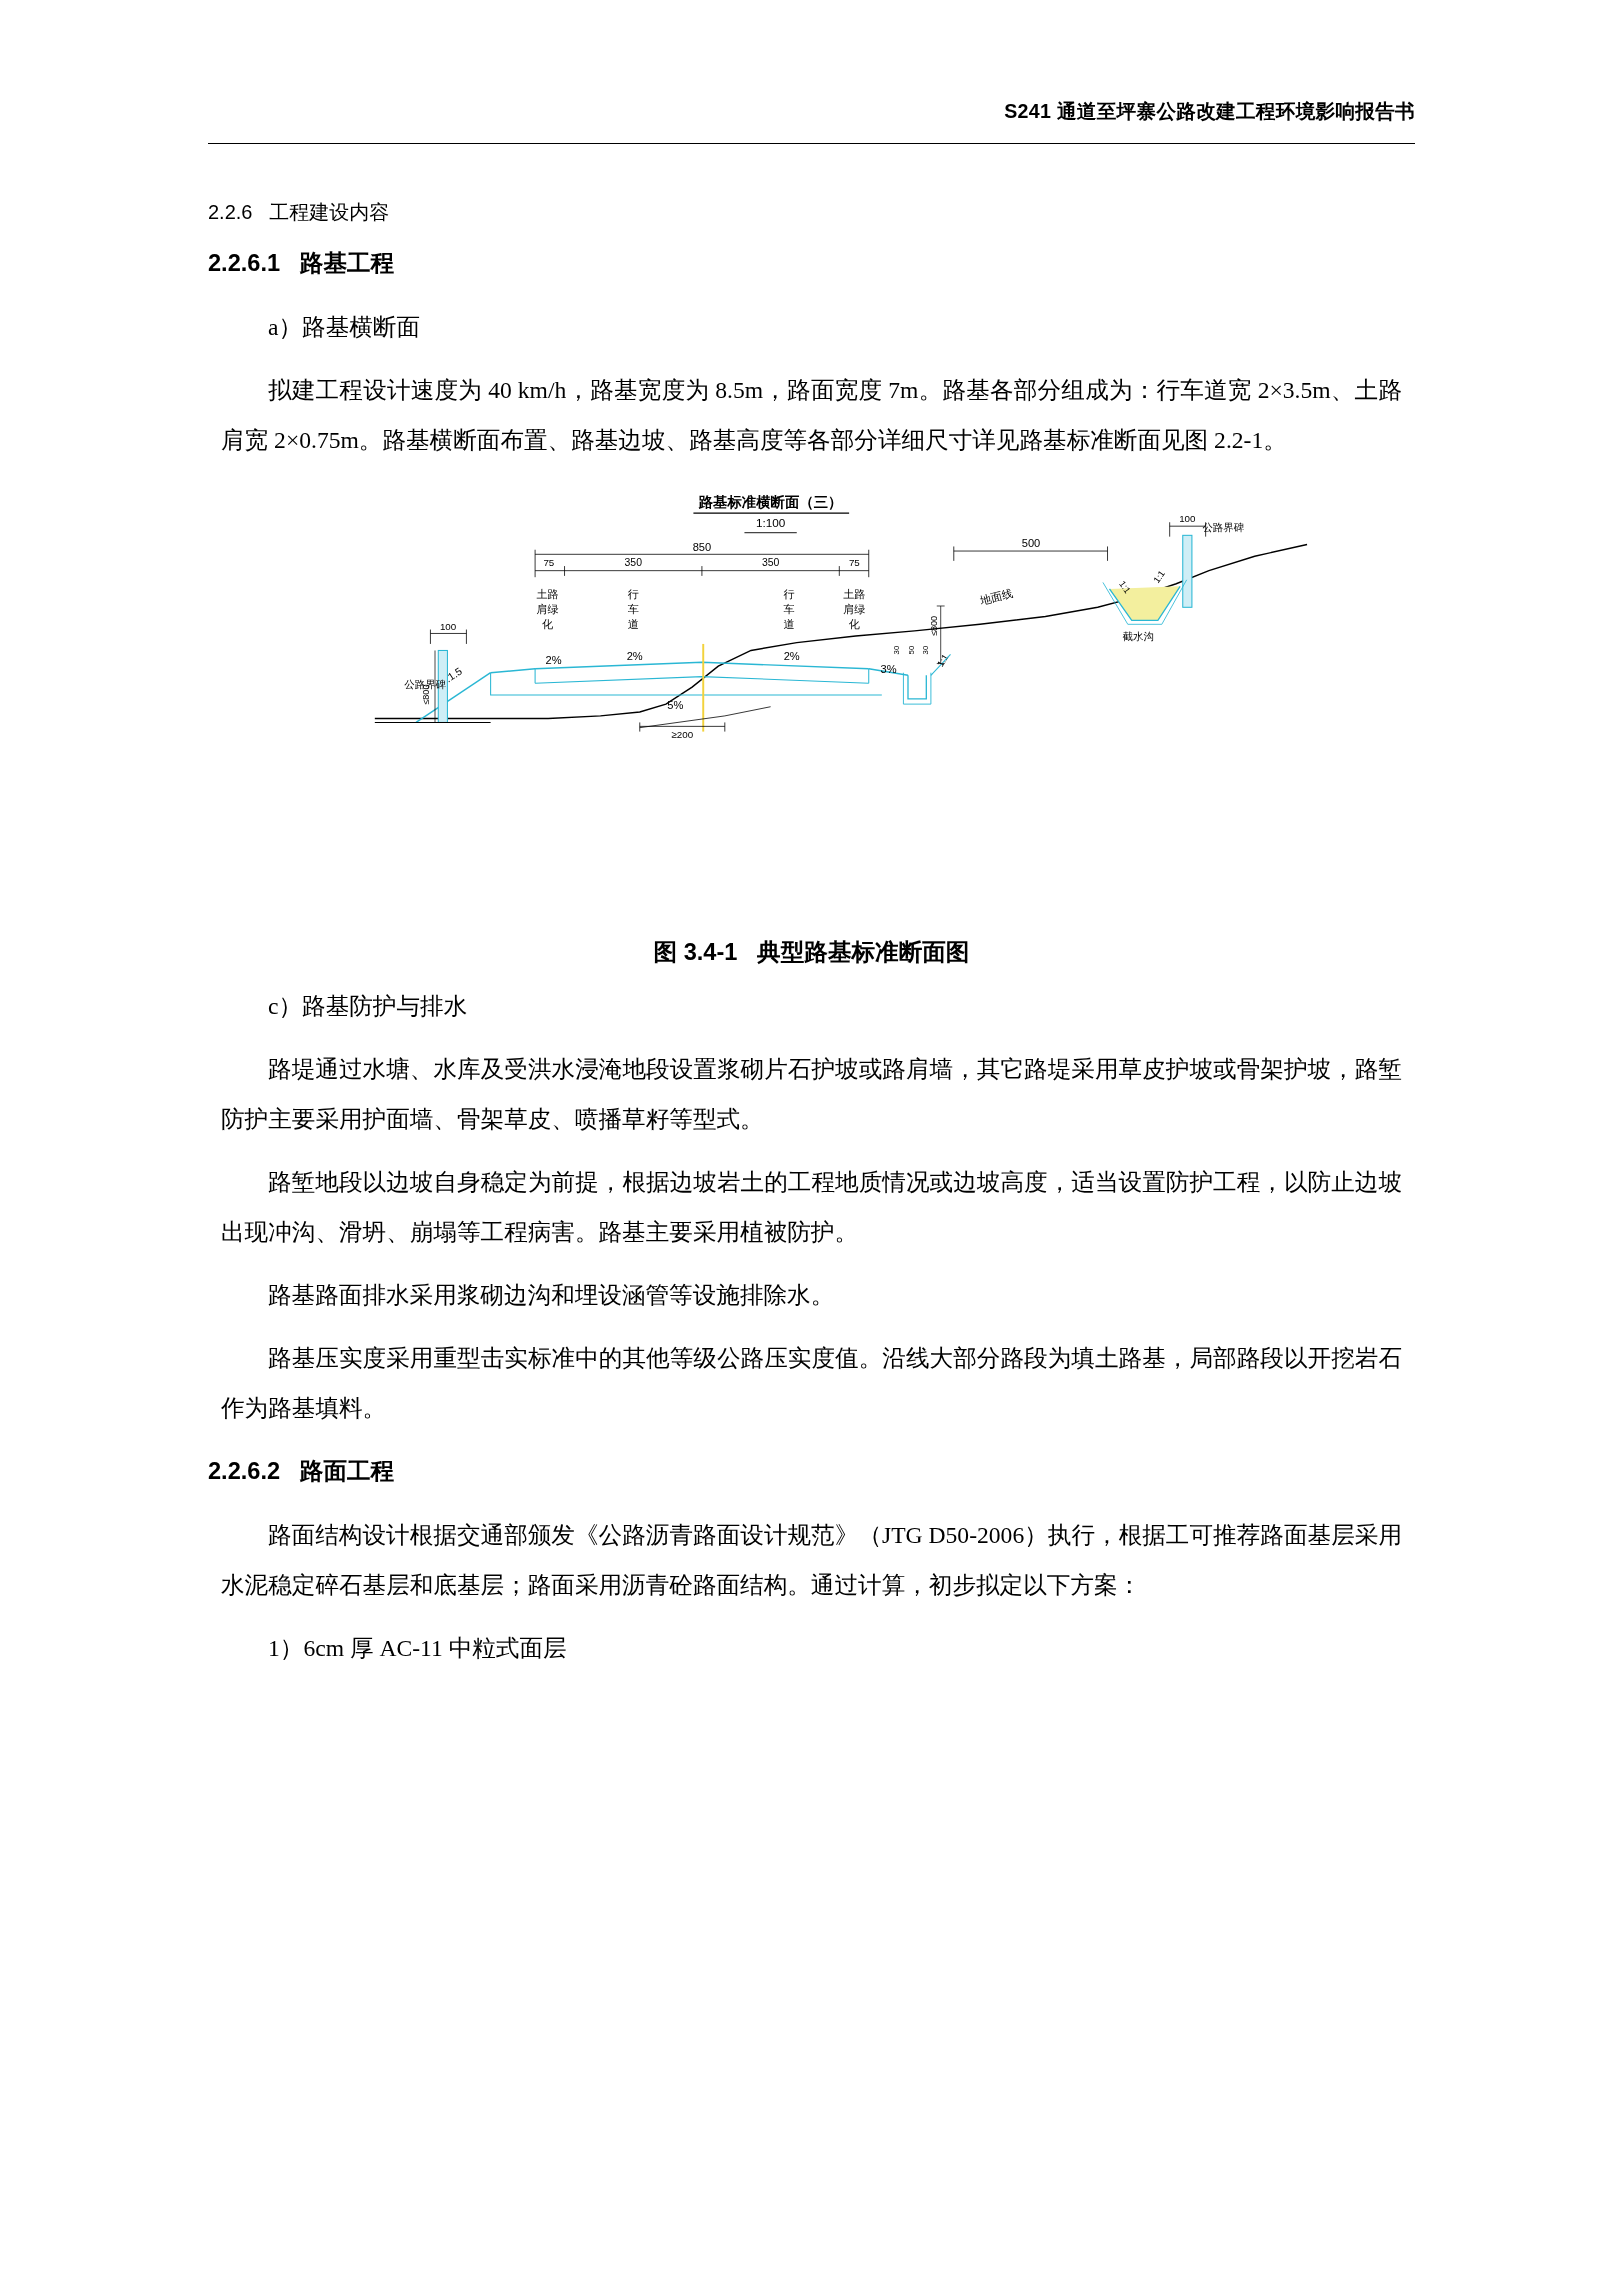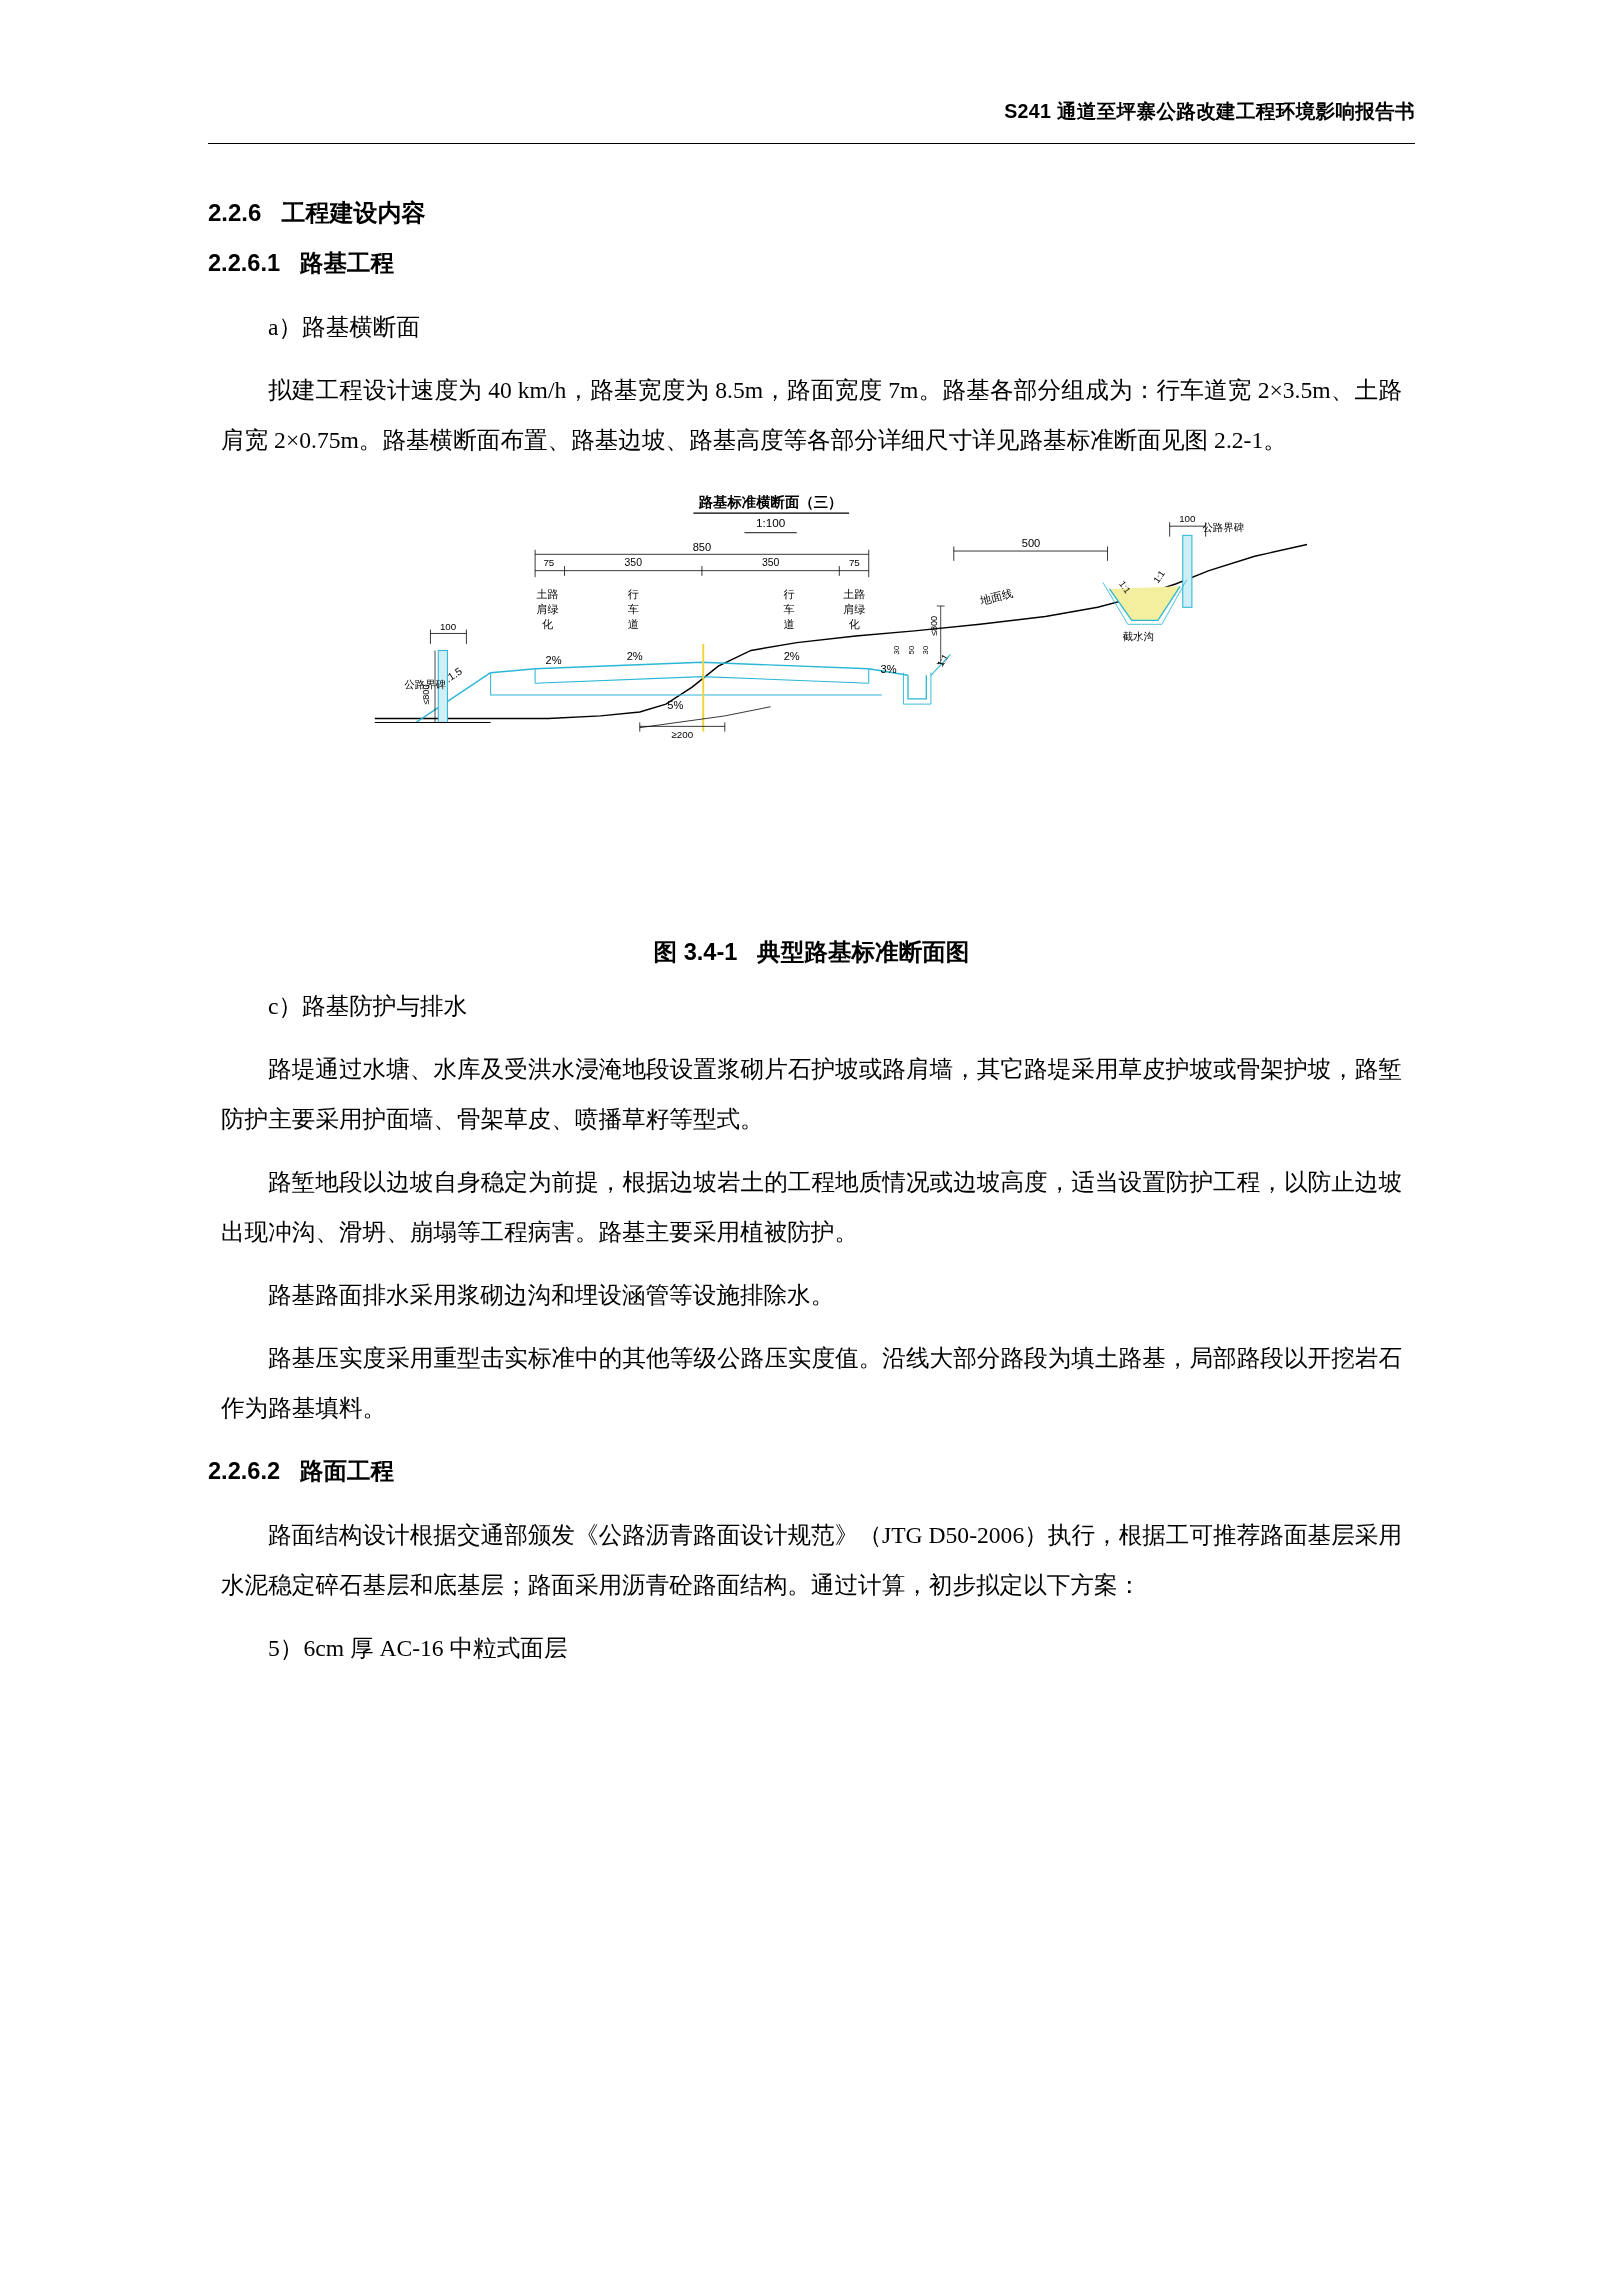--- a/index.html
+++ b/index.html
@@ -48,22 +48,22 @@
   }
   
   .body {
     position: absolute;
     top: 183px;
     left: 0;
     width: 100%;
   }
   .h2 {
     font-family: "Liberation Sans", sans-serif;
-    font-weight: bold;
-    font-size: 24px;
+    font-weight: normal;
+    font-size: 20px;
     line-height: 51px;
     margin: 3.9px 0 0 0;
     white-space: pre;
   }
   .h3 {
     font-family: "Liberation Sans", sans-serif;
     font-weight: bold;
     font-size: 23.6px;
     line-height: 51px;
     margin: 0;
@@ -263,20 +263,20 @@
       <div class="figcaption">图 3.4-1   典型路基标准断面图</div>
 
       <div class="p indent1">c）路基防护与排水</div>
       <div class="p indent1">路堤通过水塘、水库及受洪水浸淹地段设置浆砌片石护坡或路肩墙，其它路堤采用草皮护坡或骨架护坡，路堑防护主要采用护面墙、骨架草皮、喷播草籽等型式。</div>
       <div class="p indent1">路堑地段以边坡自身稳定为前提，根据边坡岩土的工程地质情况或边坡高度，适当设置防护工程，以防止边坡出现冲沟、滑坍、崩塌等工程病害。路基主要采用植被防护。</div>
       <div class="p indent1">路基路面排水采用浆砌边沟和埋设涵管等设施排除水。</div>
       <div class="p indent1">路基压实度采用重型击实标准中的其他等级公路压实度值。沿线大部分路段为填土路基，局部路段以开挖岩石作为路基填料。</div>
 
       <div class="h3">2.2.6.2   路面工程</div>
       <div class="p indent1">路面结构设计根据交通部颁发《公路沥青路面设计规范》（JTG D50-2006）执行，根据工可推荐路面基层采用水泥稳定碎石基层和底基层；路面采用沥青砼路面结构。通过计算，初步拟定以下方案：</div>
-      <div class="p indent1">5）6cm 厚 AC-16 中粒式面层</div>
+      <div class="p indent1">1）6cm 厚 AC-11 中粒式面层</div>
 
     </div>
 
     <div class="pagenum">24</div>
   </div>
 </div>
 
 
 </body></html>

